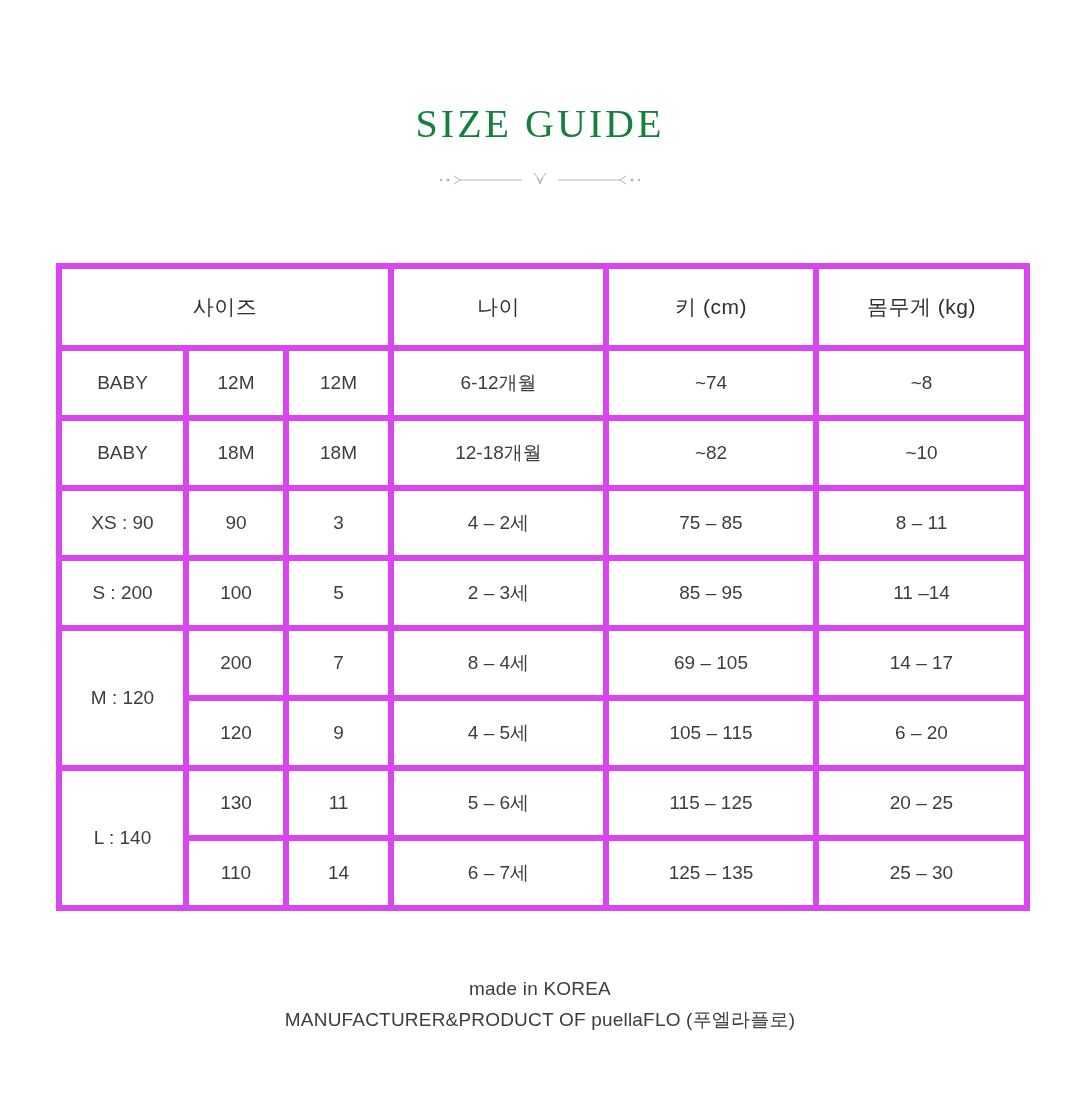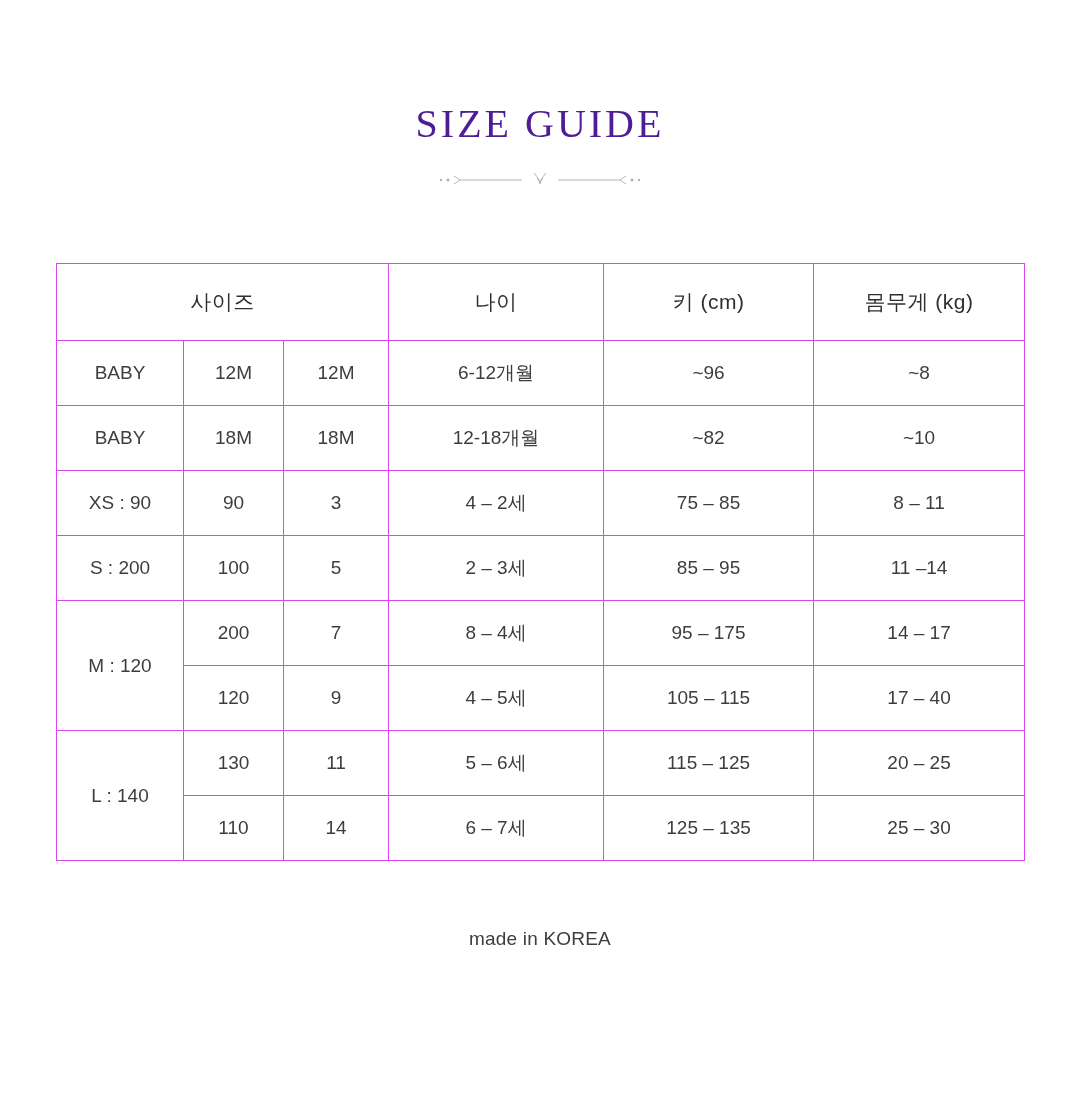--- a/index.html
+++ b/index.html
@@ -20,21 +20,21 @@
     width: 1080px;
     height: 1095px;
     box-sizing: border-box;
   }
 
   .title {
     text-align: center;
     font-family: "Liberation Serif", serif;
     font-size: 40px;
     letter-spacing: 3px;
-    color: #4c1d95;
+    color: #15803d;
     margin-top: 100px;
     font-weight: 400;
   }
 
   .divider {
     margin: 18px auto 0 auto;
     width: 220px;
     height: 30px;
     position: relative;
   }
@@ -46,21 +46,21 @@
   }
 
   table.size-table {
     border-collapse: collapse;
     width: 100%;
     table-layout: fixed;
   }
 
   table.size-table td,
   table.size-table th {
-    border: 1px solid #d946ef;
+    border: 6px solid #d946ef;
     text-align: center;
     vertical-align: middle;
     font-size: 19px;
     color: #3d3d3d;
     font-weight: 400;
     padding: 0;
     height: 64px;
   }
 
   table.size-table thead th {
@@ -135,21 +135,21 @@
           <th>몸무게 (kg)</th>
         </tr>
       </thead>
       <tbody>
 
         <tr>
           <td>BABY</td>
           <td class="red">12M</td>
           <td>12M</td>
           <td>6-12개월</td>
-          <td>~96</td>
+          <td>~74</td>
           <td>~8</td>
         </tr>
 
         <tr>
           <td>BABY</td>
           <td class="red">18M</td>
           <td>18M</td>
           <td>12-18개월</td>
           <td>~82</td>
           <td>~10</td>
@@ -171,30 +171,30 @@
           <td>2 – 3세</td>
           <td>85 – 95</td>
           <td>11 –14</td>
         </tr>
 
         <tr>
           <td class="red" rowspan="2">M : 120</td>
           <td class="red">200</td>
           <td>7</td>
           <td>8 – 4세</td>
-          <td>95 – 175</td>
+          <td>69 – 105</td>
           <td>14 – 17</td>
         </tr>
 
         <tr>
           <td class="red">120</td>
           <td>9</td>
           <td>4 – 5세</td>
           <td>105 – 115</td>
-          <td>17 – 40</td>
+          <td>6 – 20</td>
         </tr>
 
         <tr>
           <td class="red" rowspan="2">L : 140</td>
           <td class="red">130</td>
           <td>11</td>
           <td>5 – 6세</td>
           <td>115 – 125</td>
           <td>20 – 25</td>
         </tr>
@@ -206,15 +206,16 @@
           <td>125 – 135</td>
           <td>25 – 30</td>
         </tr>
 
       </tbody>
     </table>
   </div>
 
   <div class="footer">
     <div>made in KOREA</div>
+    <div>MANUFACTURER&amp;PRODUCT OF puellaFLO (푸엘라플로)</div>
   </div>
 
 </div>
 
 </body></html>

